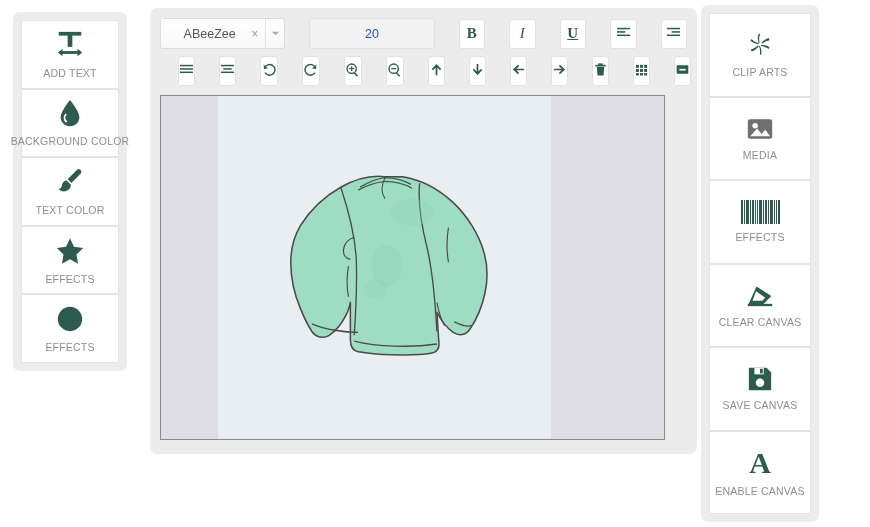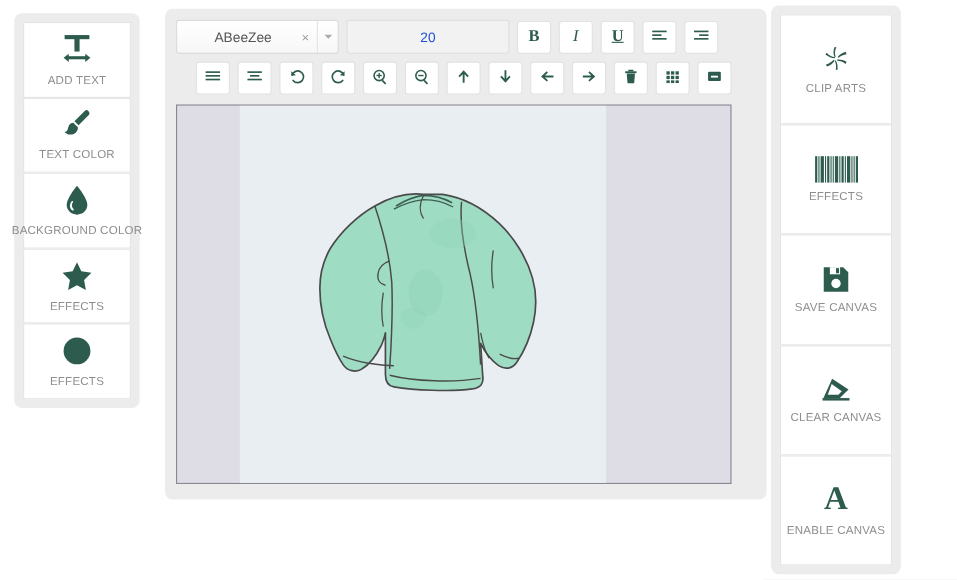--- a/index.html
+++ b/index.html
@@ -65,21 +65,21 @@
     left: 150px;
     top: 8px;
     width: 547px;
     height: 446px;
     padding: 10px;
   }
 
   .toolbar-row {
     display: flex;
     align-items: center;
-    gap: 7px;
+    gap: 24px;
   }
   .toolbar-row.row2 {
     margin-top: 7px;
     padding-left: 18px;
   }
 
   .tool-btn {
     width: 31px;
     height: 30px;
     background: #ffffff;
@@ -234,35 +234,35 @@
         <path d="M29 24 L24 20 L24 28 Z" fill="#2d5c4f"></path>
         <rect x="7" y="22.5" width="18" height="3" fill="#2d5c4f"></rect>
       </svg>
     </span>
     <div class="tile-label">ADD TEXT</div>
   </div>
 
   <div class="tile">
     <span class="icon-wrap">
       <svg width="30" height="30" viewBox="0 0 32 32">
+        <path d="M16 2 C16 2 6 14 6 20.5 C6 26 10.5 30 16 30 C21.5 30 26 26 26 20.5 C26 14 16 2 16 2 Z" fill="#2d5c4f"></path>
+        <path d="M12 18 C10.5 20 10.8 23 12.6 24.6 C13.6 25.5 12.2 26.6 11.2 25.8 C8.8 23.8 8.6 20 10.5 17.4 C11.3 16.3 12.7 17 12 18 Z" fill="#ffffff"></path>
+      </svg>
+    </span>
+    <div class="tile-label">BACKGROUND COLOR</div>
+  </div>
+
+  <div class="tile">
+    <span class="icon-wrap">
+      <svg width="30" height="30" viewBox="0 0 32 32">
         <path d="M27 3 C28.5 4.5 28.5 6 27 7.5 L17.5 17 L13.5 13 L23 3.5 C24.5 2 25.5 1.5 27 3 Z" fill="#2d5c4f"></path>
         <path d="M12.5 14.5 L17 19 C17 23 13.5 26 9.5 26 C7 26 5 25 4 23.5 C6.5 23 7 21 7.5 19 C8 16.5 10 14.5 12.5 14.5 Z" fill="#2d5c4f"></path>
       </svg>
     </span>
     <div class="tile-label">TEXT COLOR</div>
-  </div>
-
-  <div class="tile">
-    <span class="icon-wrap">
-      <svg width="30" height="30" viewBox="0 0 32 32">
-        <path d="M16 2 C16 2 6 14 6 20.5 C6 26 10.5 30 16 30 C21.5 30 26 26 26 20.5 C26 14 16 2 16 2 Z" fill="#2d5c4f"></path>
-        <path d="M12 18 C10.5 20 10.8 23 12.6 24.6 C13.6 25.5 12.2 26.6 11.2 25.8 C8.8 23.8 8.6 20 10.5 17.4 C11.3 16.3 12.7 17 12 18 Z" fill="#ffffff"></path>
-      </svg>
-    </span>
-    <div class="tile-label">BACKGROUND COLOR</div>
   </div>
 
   <div class="tile">
     <span class="icon-wrap">
       <svg width="30" height="30" viewBox="0 0 32 32">
         <path d="M16 2.5 L20.2 11.4 L30 12.8 L22.9 19.8 L24.6 29.5 L16 24.9 L7.4 29.5 L9.1 19.8 L2 12.8 L11.8 11.4 Z" fill="#2d5c4f"></path>
       </svg>
     </span>
     <div class="tile-label">EFFECTS</div>
   </div>
@@ -496,20 +496,30 @@
           <path d="M6.5 23.5 C10.5 22 13.4 19.6 14.6 16.8 L13.6 16.4 C11.6 18.7 8.8 20.4 5.6 21.2 Z"></path>
           <path d="M17.5 27 C18 22.8 17.4 19.2 15.6 16.8 L14.8 17.6 C16 20.3 16.4 23.6 15.8 26.8 Z"></path>
           <path d="M27 18.5 C23.4 16.5 19.9 15.6 17 16.3 L17.3 17.4 C20.2 17.4 23.3 18.6 25.9 20.7 Z"></path>
           <path d="M26 8 C22.3 9.2 19.3 11.2 17.6 13.7 L18.6 14.3 C20.9 12.5 23.8 11.2 27 10.6 Z"></path>
         </g>
       </svg>
     </span>
     <div class="tile-label">CLIP ARTS</div>
   </div>
 
+  <div class="tile">
+    <span class="icon-wrap">
+      <svg width="26" height="26" viewBox="0 0 32 26">
+        <rect x="1" y="1" width="30" height="24" rx="2.5" fill="#6f6f6f"></rect>
+        <circle cx="10" cy="9" r="3.4" fill="#ffffff"></circle>
+        <path d="M4 22 L12.5 12.5 L18 19 L22.5 14 L28.5 22 Z" fill="#ffffff"></path>
+      </svg>
+    </span>
+    <div class="tile-label">MEDIA</div>
+  </div>
 
 
   <div class="tile">
     <span class="icon-wrap barcode">
       <i style="width:2px"></i>
         <i style="width:1px"></i>
         <i style="width:3px"></i>
       <i style="width:1px"></i>
         <i style="width:2px"></i>
         <i style="width:1px"></i>
@@ -521,39 +531,39 @@
         <i style="width:3px"></i>
       <i style="width:1px"></i>
         <i style="width:1px"></i>
         <i style="width:2px"></i>
     </span>
     <div class="tile-label">EFFECTS</div>
   </div>
 
   <div class="tile">
     <span class="icon-wrap">
+      <svg width="28" height="26" viewBox="0 0 32 28">
+        <path d="M12 3 L29 14 L20 23 L3 23 Z" fill="#2d5c4f"></path>
+        <path d="M11.5 8.5 L22 16 L18.5 19.5 L7.5 19.5 Z" fill="#ffffff"></path>
+        <rect x="2" y="23" width="28" height="2.6" fill="#2d5c4f"></rect>
+      </svg>
+    </span>
+    <div class="tile-label">CLEAR CANVAS</div>
+  </div>
+
+  <div class="tile">
+    <span class="icon-wrap">
       <svg width="26" height="26" viewBox="0 0 28 28">
         <path d="M2 2 L21 2 L26 7 L26 26 L2 26 Z" fill="#2d5c4f"></path>
         <rect x="8" y="2" width="10" height="7" fill="#ffffff"></rect>
         <rect x="14" y="3" width="3" height="5" fill="#2d5c4f"></rect>
         <circle cx="14" cy="18" r="4.6" fill="#ffffff"></circle>
       </svg>
     </span>
     <div class="tile-label">SAVE CANVAS</div>
   </div>
 
   <div class="tile">
-    <span class="icon-wrap">
-      <svg width="28" height="26" viewBox="0 0 32 28">
-        <path d="M12 3 L29 14 L20 23 L3 23 Z" fill="#2d5c4f"></path>
-        <path d="M11.5 8.5 L22 16 L18.5 19.5 L7.5 19.5 Z" fill="#ffffff"></path>
-        <rect x="2" y="23" width="28" height="2.6" fill="#2d5c4f"></rect>
-      </svg>
-    </span>
-    <div class="tile-label">CLEAR CANVAS</div>
-  </div>
-
-  <div class="tile">
     <span class="icon-wrap" style="font-family:'Liberation Serif',serif;font-size:30px;font-weight:bold;color:#2d5c4f;line-height:30px;">A</span>
     <div class="tile-label">ENABLE CANVAS</div>
   </div>
 
 </div>
 
 </body></html>

